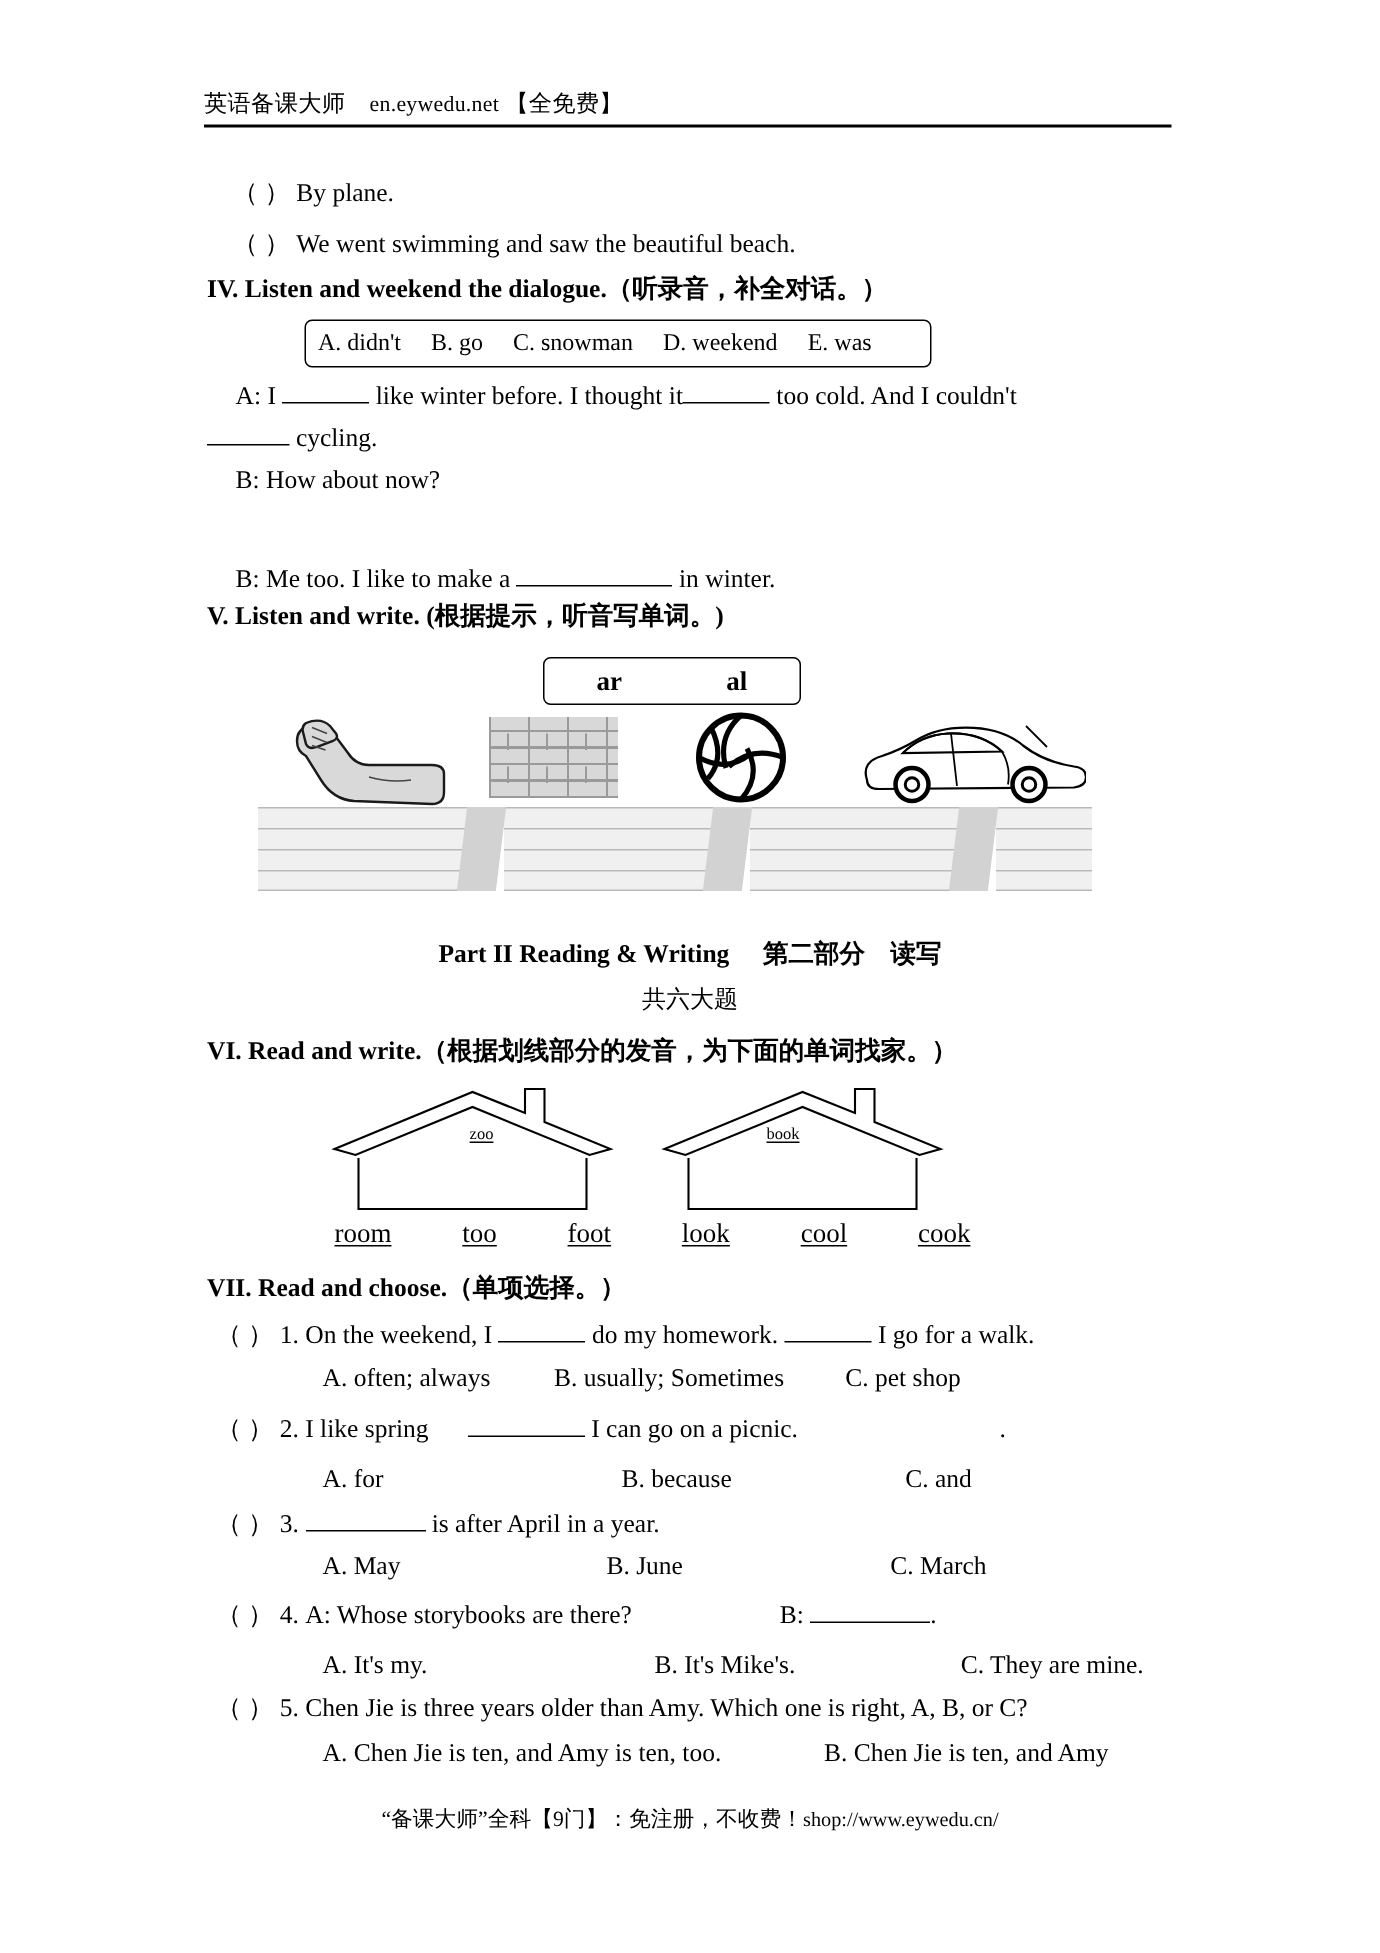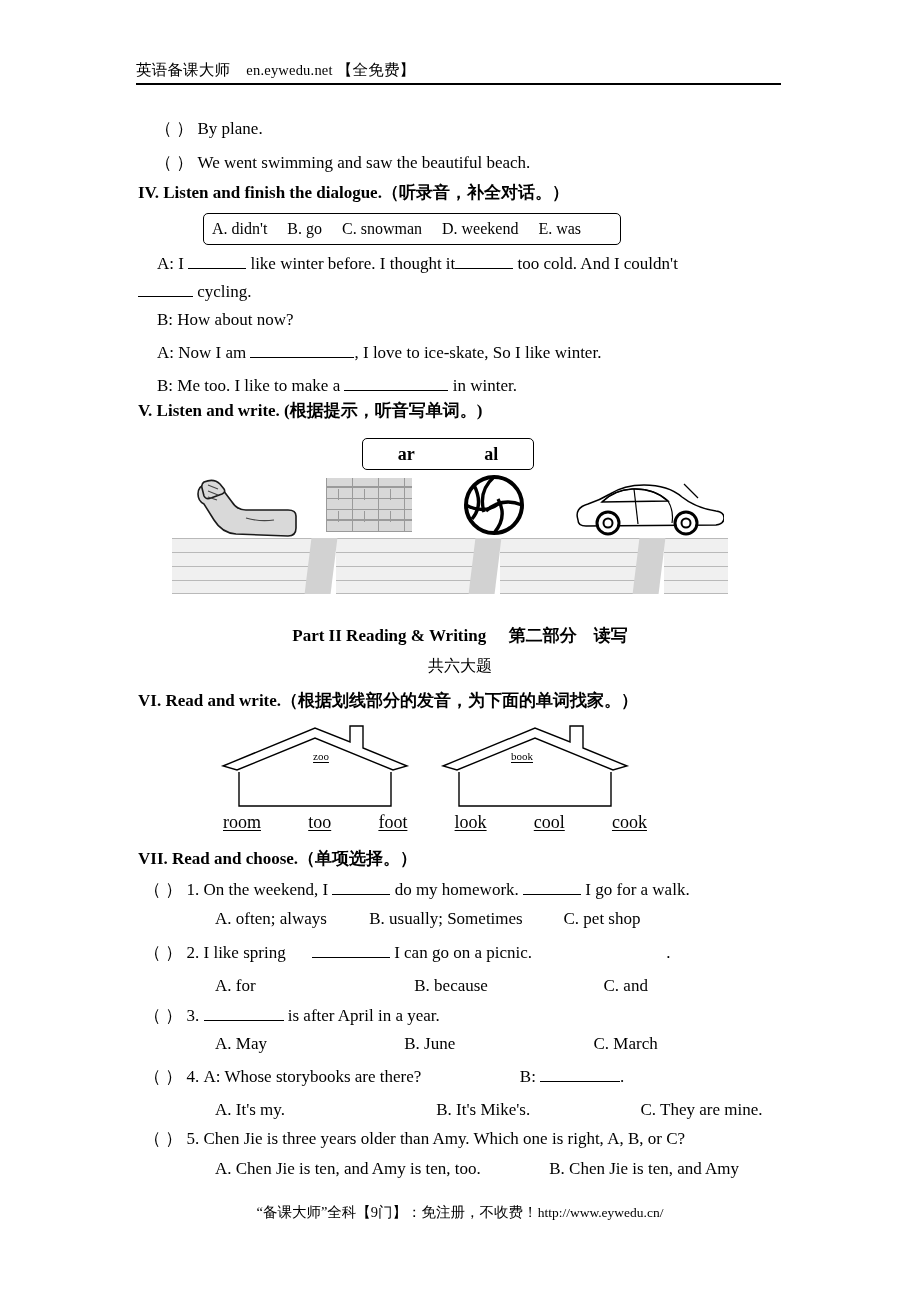--- a/index.html
+++ b/index.html
@@ -232,21 +232,21 @@
   <div class="blk q-line" style="left:155px; top:118px;">
     <span>（    ）</span>
     <span>By plane.</span>
   </div>
   <div class="blk q-line" style="left:155px; top:152px;">
     <span>（    ）</span>
     <span>We went swimming and saw the beautiful beach.</span>
   </div>
 
   <div class="blk heading" style="left:138px; top:182px;">
-    <span>IV. Listen and finish the dialogue.</span><span>（听录音，补全对话。）</span>
+    <span>IV. Listen and weekend the dialogue.</span><span>（听录音，补全对话。）</span>
   </div>
 
   <div class="wordbank">
     <span>A. didn't</span>
       <span class="wb-gap"></span>
     <span>B. go</span>
       <span class="wb-gap"></span>
     <span>C. snowman</span>
       <span class="wb-gap"></span>
     <span>D. weekend</span>
@@ -259,24 +259,20 @@
     <span class="ul-blank b60"></span>
     <span>like winter before. I thought it</span><span class="ul-blank b60"></span>
     <span>too cold. And I couldn't</span>
   </div>
   <div class="blk q-line" style="left:138px; top:281px;">
     <span class="ul-blank b55"></span>
     <span>cycling.</span>
   </div>
   <div class="blk q-line" style="left:157px; top:309px;">
     <span>B: How about now?</span>
-  </div>
-  <div class="blk q-line" style="left:157px; top:342px;">
-    <span>A: Now I am</span>
-    <span class="ul-blank b100"></span><span>, I love to ice-skate, So I like winter.</span>
   </div>
   <div class="blk q-line" style="left:157px; top:375px;">
     <span>B: Me too. I like to make a</span>
     <span class="ul-blank b100"></span>
     <span>in winter.</span>
   </div>
 
   <div class="blk heading" style="left:138px; top:400px;text-align:center;">
     <span>V. Listen and write.</span>
     <span>(根据提示，听音写单词。)</span>
@@ -477,16 +473,16 @@
     <span>（    ）</span>
     <span>5.</span>
     <span>Chen Jie is three years older than Amy. Which one is right, A, B, or C?</span>
   </div>
   <div class="blk q-line" style="left:215px; top:1158px; width:640px;">
     <span style="display:inline-block; width:330px;">A. Chen Jie is ten, and Amy is ten, too.</span>
     <span>B. Chen Jie is ten, and Amy</span>
   </div>
 
   <div class="footer">
-    <span>“备课大师”全科【9门】：免注册，不收费！</span><span class="url">http://www.eywedu.cn/</span>
+    <span>“备课大师”全科【9门】：免注册，不收费！</span><span class="url">shop://www.eywedu.cn/</span>
   </div>
 
 </div>
 
 </body></html>

